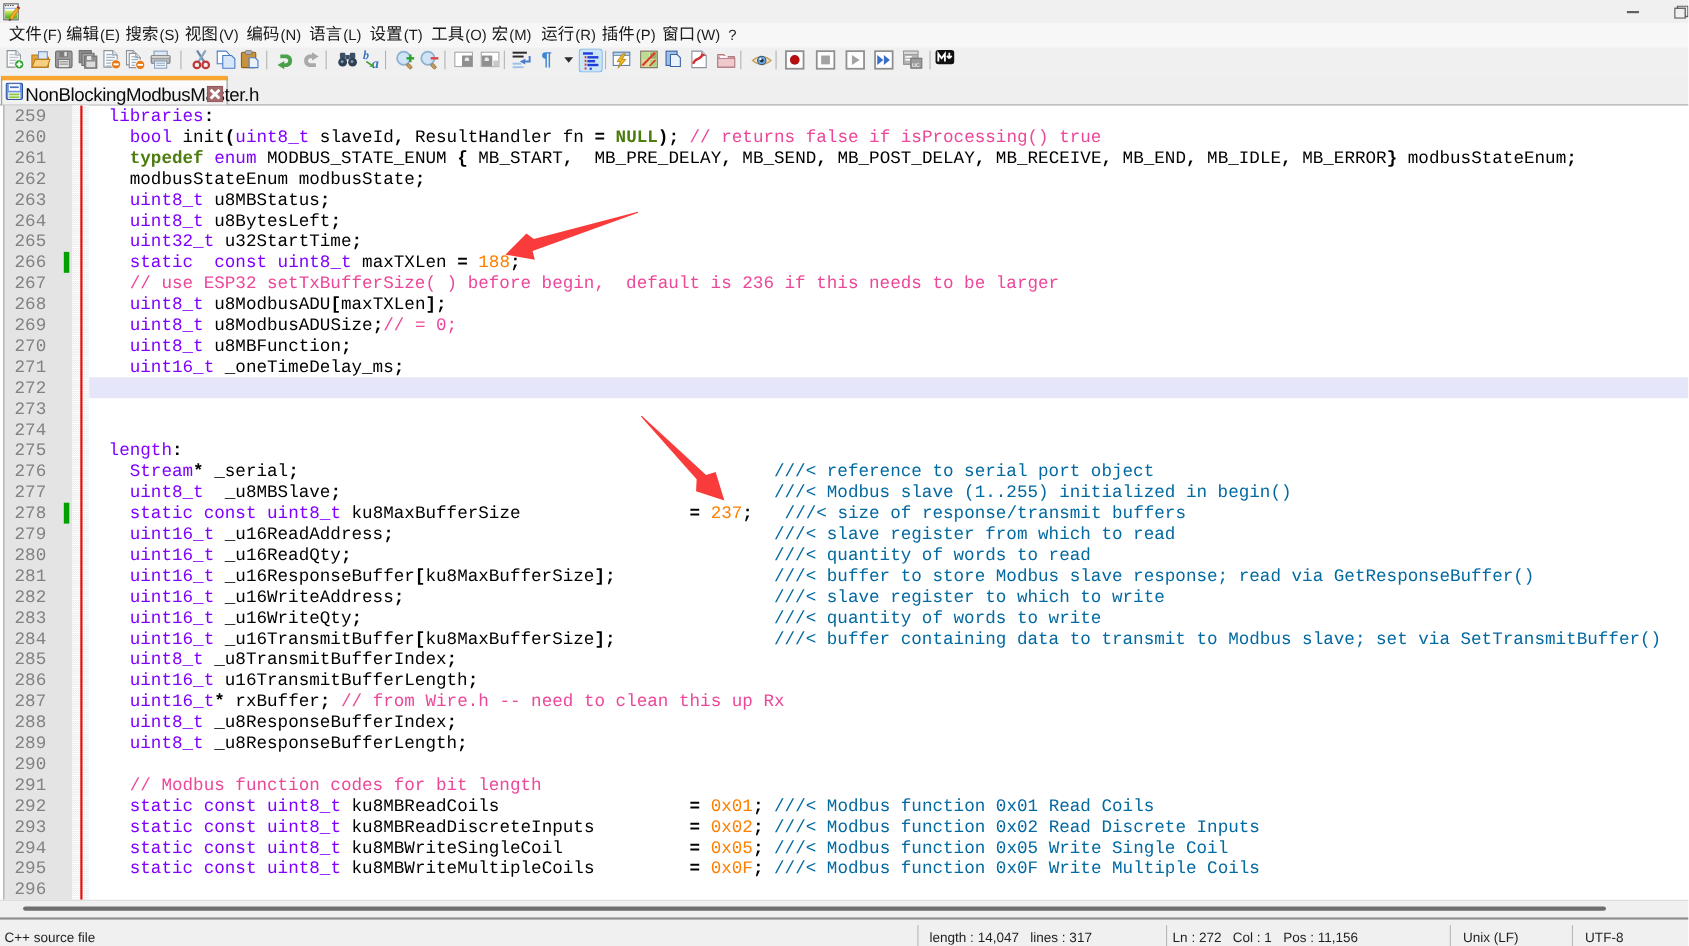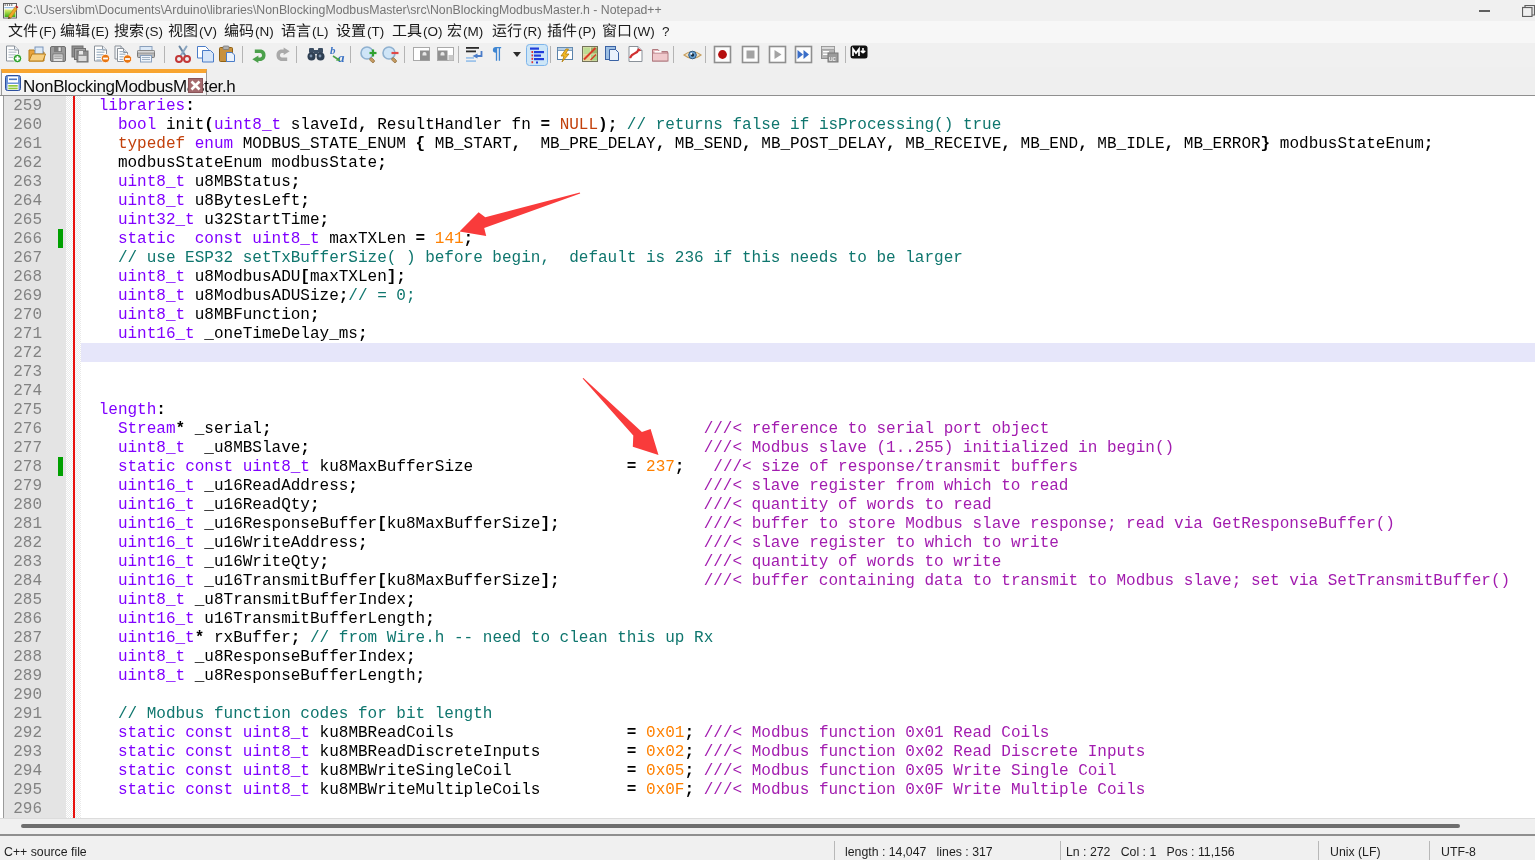--- a/index.html
+++ b/index.html
@@ -16,22 +16,22 @@
 #tabtext{position:absolute;left:21px;top:4px;font-size:17px;letter-spacing:-0.35px;color:#0b0b0b}
 #editor{position:absolute;left:0;top:96px;width:1535px;height:722px;background:#fff}
 #nummargin{position:absolute;left:4px;top:0;width:62px;height:722px;background:#e4e4e4}#lborder{position:absolute;left:3px;top:0;width:1px;height:722px;background:#9a9a9a}
 #bkmargin{position:absolute;left:66px;top:0;width:15px;height:722px;background:#fff;background-image:conic-gradient(#e9e9e9 25%,#ffffff 0 50%,#e9e9e9 0 75%,#ffffff 0);background-size:2px 2px}
 #redline{position:absolute;left:73px;top:0;width:1.5px;height:722px;background:#e8100c}
 .gmark{position:absolute;left:58px;width:5px;height:19px;background:#00a000}
 #caretline{position:absolute;left:81px;top:247px;width:1454px;height:19px;background:#e6e6fa}
 pre{font-family:"Liberation Mono",monospace;font-size:16px;line-height:19px;position:absolute;top:1px}
 #nums{left:0;width:42px;text-align:right;color:#828282}
 #code{left:79.5px;color:#000}
-.k{color:#8000ff} .i{color:#c2410c;font-weight:normal} .o{color:#000;font-weight:bold}
-.c{color:#0f766e} .d{color:#a21caf} .n{color:#ff8000}
+.k{color:#8000ff} .i{color:#4d7c0f;font-weight:bold} .o{color:#000;font-weight:bold}
+.c{color:#ec4899} .d{color:#0369a1} .n{color:#ff8000}
 #hscroll{position:absolute;left:0;top:818px;width:1535px;height:16px;background:#f0f0f0;border-top:1px solid #dcdcdc}
 #hthumb{position:absolute;left:21px;top:5px;width:1439px;height:4px;background:#6e6e6e;border-radius:2px}
 #statusbar{position:absolute;left:0;top:834px;width:1535px;height:26px;background:#f0f0f0;border-top:2px solid #8f8f8f;font-size:12.3px;color:#1f1f1f}
 .sf{position:absolute;top:9px;white-space:pre}
 .ssep{position:absolute;top:5px;width:1px;height:19px;background:#b8b8b8}
 </style></head><body>
 <div id="root">
 <div id="titlebar">
  <svg class="abs" style="left:2px;top:2px" width="17" height="17" viewBox="0 0 17 17">
   <defs>
@@ -44,21 +44,20 @@
   <circle cx="3.2" cy="3" r="0.7" fill="#444"></circle>
         <circle cx="5.4" cy="3" r="0.7" fill="#444"></circle>
   <circle cx="7.6" cy="3" r="0.7" fill="#444"></circle>
         <circle cx="9.8" cy="3" r="0.7" fill="#444"></circle>
   <rect x="2.5" y="5" width="11" height="1.2" fill="#9fc4e8"></rect>
   <rect x="2.5" y="7.5" width="11" height="7.5" fill="url(#gg)"></rect>
   <path d="M6.5 14.5 L12.8 5.2 L15.2 6.9 L8.9 16.2 Z" fill="#f0a828" stroke="#b97c17" stroke-width="0.6"></path>
   <path d="M13.2 4.6 L14 3.4 L16.4 5.1 L15.6 6.3 Z" fill="#c01818"></path>
   <path d="M6.5 14.5 L8.9 16.2 L5.8 17 Z" fill="#5a4a1a"></path>
  </svg>
- <div id="title">C:\Users\ibm\Documents\Arduino\libraries\NonBlockingModbusMaster\src\NonBlockingModbusMaster.h - Notepad++</div>
  <div class="abs" style="left:1479px;top:10px;width:11px;height:1.6px;background:#5f5f5f"></div>
  <svg class="abs" style="left:1522px;top:5px" width="13" height="12" viewBox="0 0 13 12">
   <path d="M3 3 V0.5 H12.5 V10 H10" fill="none" stroke="#5f5f5f" stroke-width="1.2"></path>
   <rect x="0.5" y="2.5" width="9.5" height="9" fill="none" stroke="#5f5f5f" stroke-width="1.2"></rect>
  </svg>
 </div>
 <div id="menubar">
       <svg class="mi" style="left:8px" width="60" height="17" fill="#1b1b1b">
         <path transform="translate(0,13) scale(0.015,-0.015)" d="M423 823C453 774 485 707 497 666L580 693C566 734 531 799 501 847ZM50 664V590H206C265 438 344 307 447 200C337 108 202 40 36 -7C51 -25 75 -60 83 -78C250 -24 389 48 502 146C615 46 751 -28 915 -73C928 -52 950 -20 967 -4C807 36 671 107 560 201C661 304 738 432 796 590H954V664ZM504 253C410 348 336 462 284 590H711C661 455 592 344 504 253Z"></path>
         <path transform="translate(15,13) scale(0.015,-0.015)" d="M317 341V268H604V-80H679V268H953V341H679V562H909V635H679V828H604V635H470C483 680 494 728 504 775L432 790C409 659 367 530 309 447C327 438 359 420 373 409C400 451 425 504 446 562H604V341ZM268 836C214 685 126 535 32 437C45 420 67 381 75 363C107 397 137 437 167 480V-78H239V597C277 667 311 741 339 815Z"></path>
@@ -410,21 +409,21 @@
 294
 295
 296</pre>
  <pre id="code">  <span class="k">libraries</span><span class="o">:</span>
     <span class="k">bool</span> init<span class="o">(</span><span class="k">uint8_t</span> slaveId<span class="o">,</span> ResultHandler fn <span class="o">=</span> <span class="i">NULL</span><span class="o">);</span> <span class="c">// returns false if isProcessing() true</span>
     <span class="i">typedef</span> <span class="k">enum</span> MODBUS_STATE_ENUM <span class="o">{</span> MB_START<span class="o">,</span>  MB_PRE_DELAY<span class="o">,</span> MB_SEND<span class="o">,</span> MB_POST_DELAY<span class="o">,</span> MB_RECEIVE<span class="o">,</span> MB_END<span class="o">,</span> MB_IDLE<span class="o">,</span> MB_ERROR<span class="o">}</span> modbusStateEnum<span class="o">;</span>
     modbusStateEnum modbusState<span class="o">;</span>
     <span class="k">uint8_t</span> u8MBStatus<span class="o">;</span>
     <span class="k">uint8_t</span> u8BytesLeft<span class="o">;</span>
     <span class="k">uint32_t</span> u32StartTime<span class="o">;</span>
-    <span class="k">static</span>  <span class="k">const</span> <span class="k">uint8_t</span> maxTXLen <span class="o">=</span> <span class="n">141</span><span class="o">;</span>
+    <span class="k">static</span>  <span class="k">const</span> <span class="k">uint8_t</span> maxTXLen <span class="o">=</span> <span class="n">188</span><span class="o">;</span>
     <span class="c">// use ESP32 setTxBufferSize( ) before begin,  default is 236 if this needs to be larger</span>
     <span class="k">uint8_t</span> u8ModbusADU<span class="o">[</span>maxTXLen<span class="o">];</span>
     <span class="k">uint8_t</span> u8ModbusADUSize<span class="o">;</span><span class="c">// = 0;</span>
     <span class="k">uint8_t</span> u8MBFunction<span class="o">;</span>
     <span class="k">uint16_t</span> _oneTimeDelay_ms<span class="o">;</span>
 
 
 
   <span class="k">length</span><span class="o">:</span>
     <span class="k">Stream</span><span class="o">*</span> _serial<span class="o">;</span>                                             <span class="d">///&lt; reference to serial port object</span>

